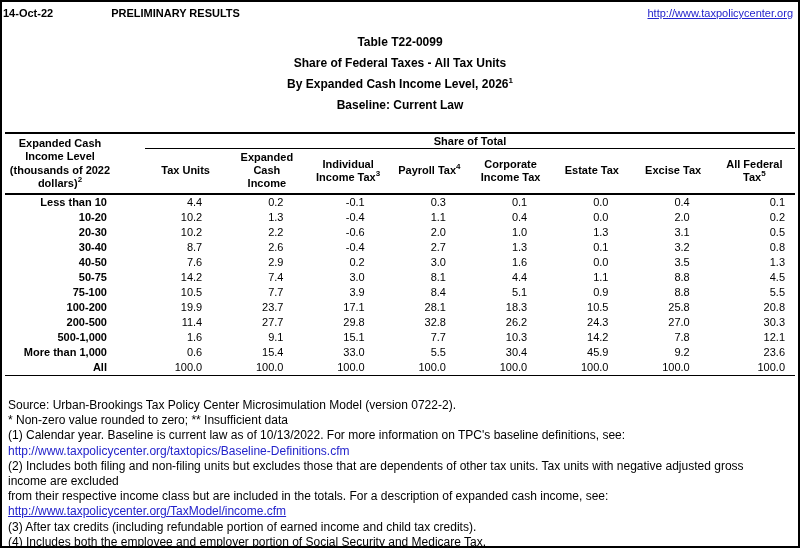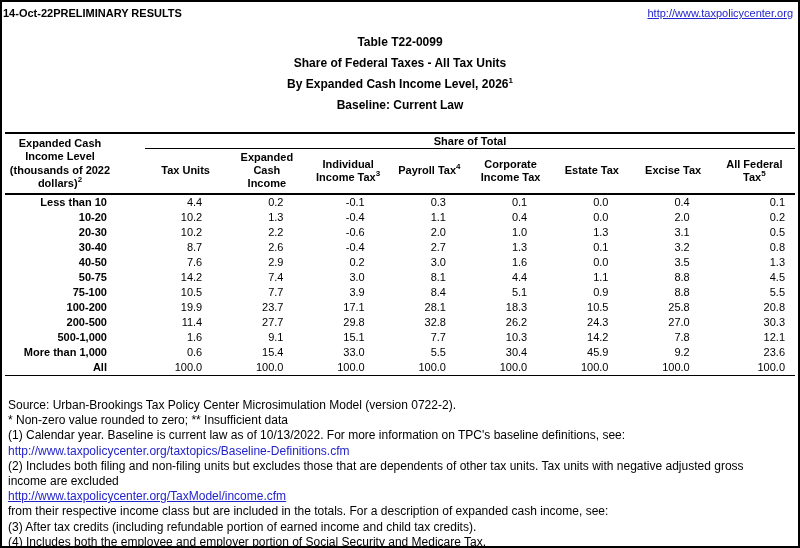--- a/index.html
+++ b/index.html
@@ -19,21 +19,21 @@
     position: relative;
   }
   .topbar {
     display: flex;
     align-items: flex-end;
     padding: 3px 5px 0 1px;
     font-size: 11px;
     height: 17px;
   }
   .topbar .date { font-weight: bold; }
-  .topbar .prelim { font-weight: bold; }
+  .topbar .prelim { font-weight: bold; margin-left: 58px; }
   .topbar .site-link {
     margin-left: auto;
     color: var(--link-color);
     text-decoration: underline;
     cursor: pointer;
   }
   .titles {
     margin-top: 13px;
     text-align: center;
     font-weight: bold;
@@ -306,19 +306,19 @@
         </tr>
       </tbody>
   </table>
 
   <div class="footnotes" id="footnotes">
       <div><span>Source: Urban-Brookings Tax Policy Center Microsimulation Model (version 0722-2).</span></div>
       <div><span>* Non-zero value rounded to zero; ** Insufficient data</span></div>
       <div><span>(1) Calendar year. Baseline is current law as of 10/13/2022. For more information on TPC's baseline definitions, see:</span></div>
       <div><a class="link">http://www.taxpolicycenter.org/taxtopics/Baseline-Definitions.cfm</a></div>
       <div><span>(2) Includes both filing and non-filing units but excludes those that are dependents of other tax units. Tax units with negative adjusted gross income are excluded</span></div>
+      <div><span>from their respective income class but are included in the totals. For a description of expanded cash income, see:</span></div>
       <div><a class="link u">http://www.taxpolicycenter.org/TaxModel/income.cfm</a></div>
-      <div><span>from their respective income class but are included in the totals. For a description of expanded cash income, see:</span></div>
       <div><span>(3) After tax credits (including refundable portion of earned income and child tax credits).</span></div>
       <div><span>(4) Includes both the employee and employer portion of Social Security and Medicare Tax.</span></div>
     </div>
 
 </div>
 
 </body></html>

